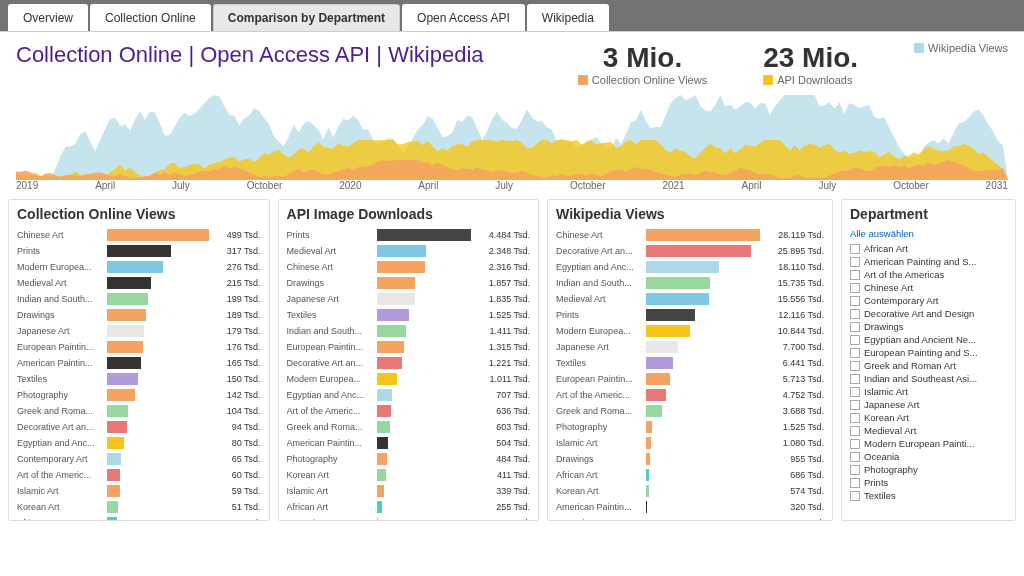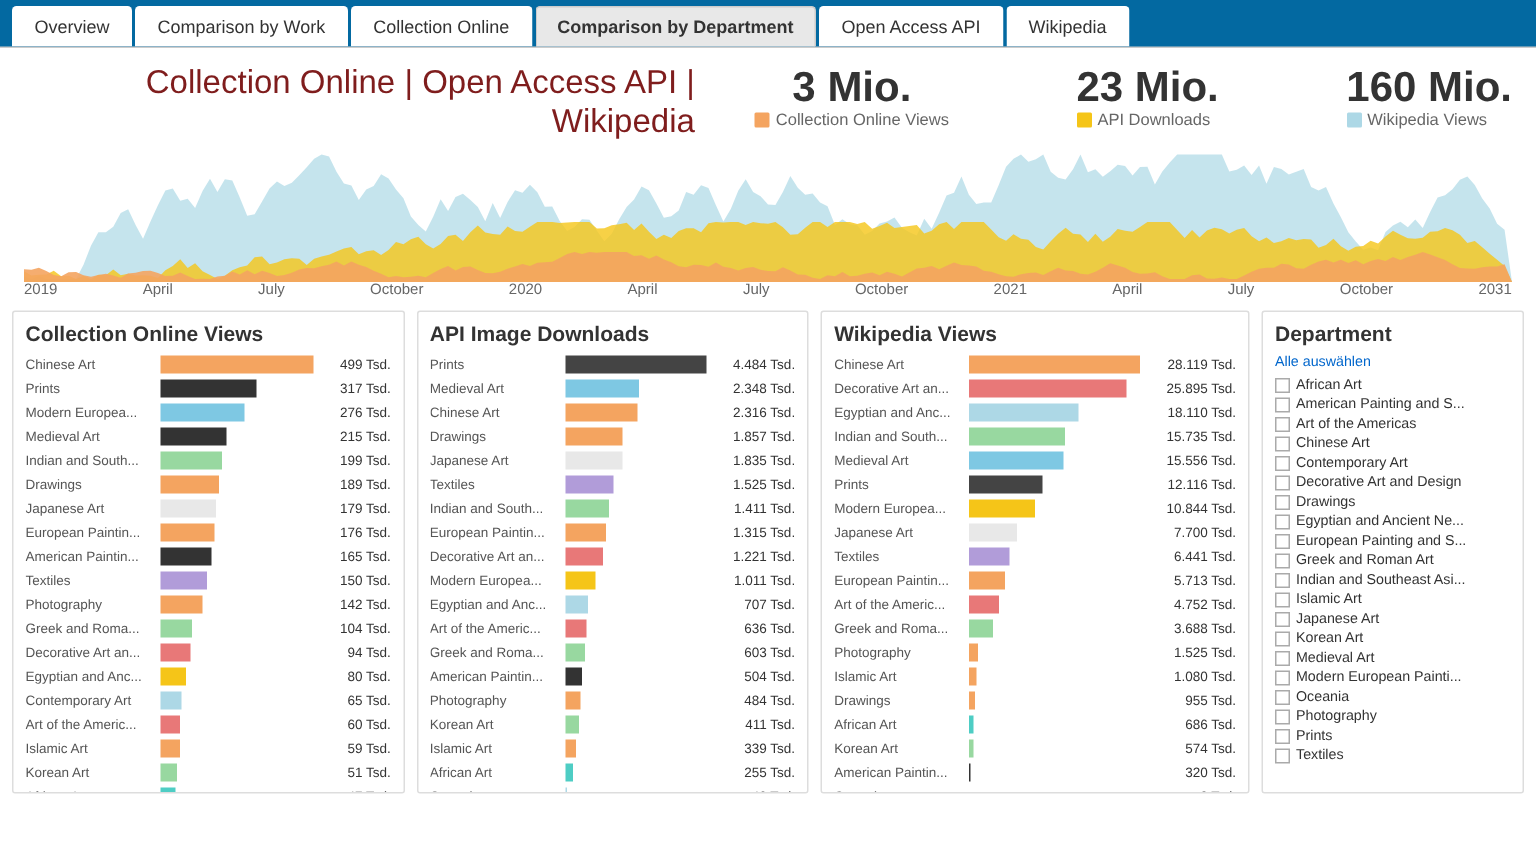--- a/index.html
+++ b/index.html
@@ -1,25 +1,25 @@
 <!DOCTYPE html>
 <html><head>
   <meta charset="utf-8">
   <style>
     * { box-sizing: border-box; margin: 0; padding: 0; }
     body { font-family: Arial, sans-serif; background: #fff; font-size: 12px; color: #333; width: 1024px; height: 576px; overflow: hidden; }
 
     
-    #nav { display: flex; border-bottom: 1px solid #ccc; padding: 0 8px; background: #0369a1; }
+    #nav { display: flex; border-bottom: 1px solid #ccc; padding: 0 8px; background: #737373; }
     .nav-tab { padding: 6px 14px; cursor: pointer; border: 1px solid transparent; border-bottom: none; font-size: 12px; color: #333; background: #fff; margin-right: 2px; margin-top: 4px; border-radius: 3px 3px 0 0; }
     .nav-tab.active { background: #e8e8e8; border-color: #ccc; font-weight: bold; }
 
     
     #header { display: flex; align-items: flex-start; padding: 10px 16px 4px 16px; }
-    #header-title { font-size: 22px; font-weight: 300; color: #7f1d1d; flex: 1; text-align: right; }
+    #header-title { font-size: 22px; font-weight: 300; color: #4c1d95; flex: 1; }
     .stat-block { text-align: center; margin-left: 40px; }
     .stat-number { font-size: 28px; font-weight: bold; color: #333; }
     .stat-label { font-size: 11px; color: #666; display: flex; align-items: center; gap: 4px; }
     .legend-dot { width: 10px; height: 10px; display: inline-block; border-radius: 1px; }
 
     
     #chart-area { height: 90px; background: #fff; padding: 0 16px; position: relative; overflow: hidden; }
     #chart-svg { width: 100%; height: 90px; }
 
     
@@ -45,46 +45,44 @@
     .dept-check { width: 10px; height: 10px; border: 1px solid #aaa; display: inline-block; flex-shrink: 0; }
 
     
     #wiki-panel { flex: 1.1; }
   </style>
 </head>
 <body>
 
 <div id="nav">
     <div class="nav-tab">Overview</div>
-    <div class="nav-tab">Comparison by Work</div>
     <div class="nav-tab">Collection Online</div>
     <div class="nav-tab active">Comparison by Department</div>
     <div class="nav-tab">Open Access API</div>
     <div class="nav-tab">Wikipedia</div>
   </div>
 
 <div id="header">
   <div id="header-title">Collection Online | Open Access API | Wikipedia</div>
-  <div id="stats-row" style="display:flex;gap:45px;align-items:flex-start;">
+  <div id="stats-row" style="display:flex;gap:16px;align-items:flex-start;">
       <div class="stat-block">
         <div class="stat-number">3 Mio.</div>
     <div class="stat-label">
       <span class="legend-dot" style="background:#f4a460"></span>
       <span>Collection Online Views</span>
     </div>
       </div>
       <div class="stat-block">
         <div class="stat-number">23 Mio.</div>
     <div class="stat-label">
       <span class="legend-dot" style="background:#f5c518"></span>
       <span>API Downloads</span>
     </div>
       </div>
       <div class="stat-block">
-        <div class="stat-number">160 Mio.</div>
     <div class="stat-label">
       <span class="legend-dot" style="background:#add8e6"></span>
       <span>Wikipedia Views</span>
     </div>
       </div>
     </div>
 </div>
 
 <div id="chart-area">
   <svg id="chart-svg" viewBox="0 0 992 90" preserveAspectRatio="none">

